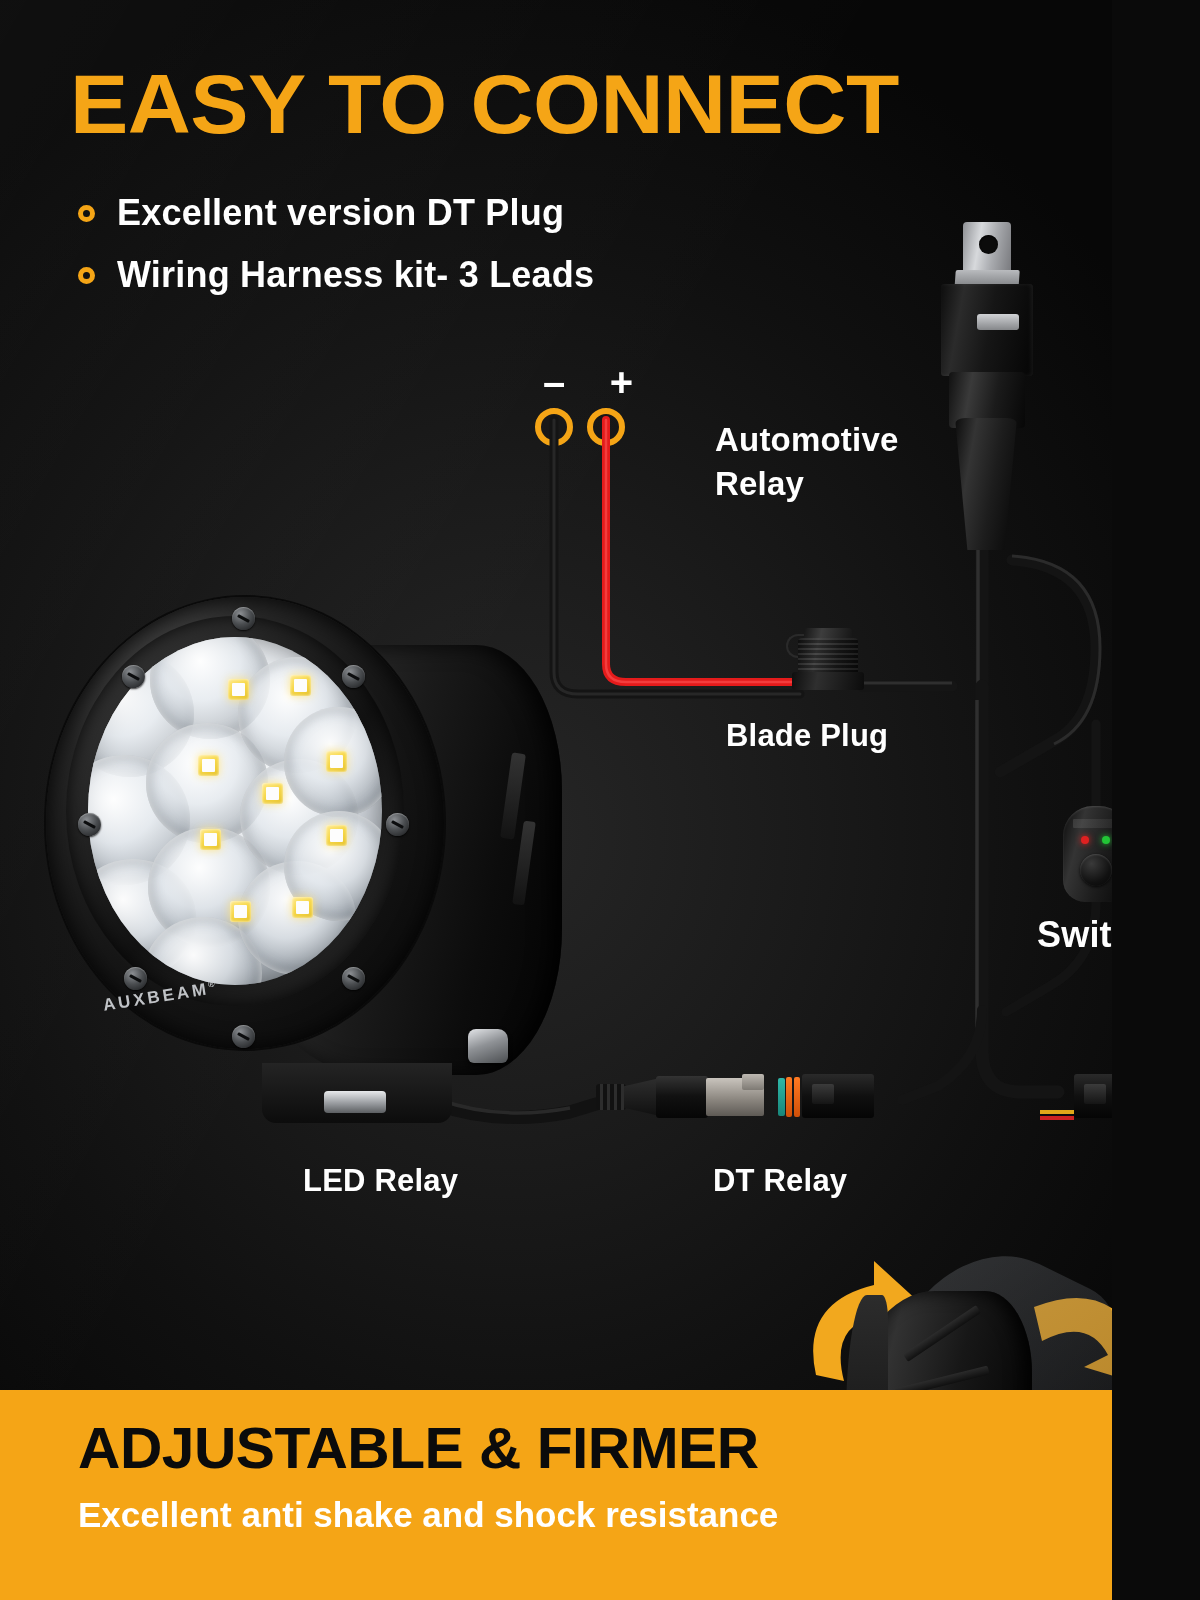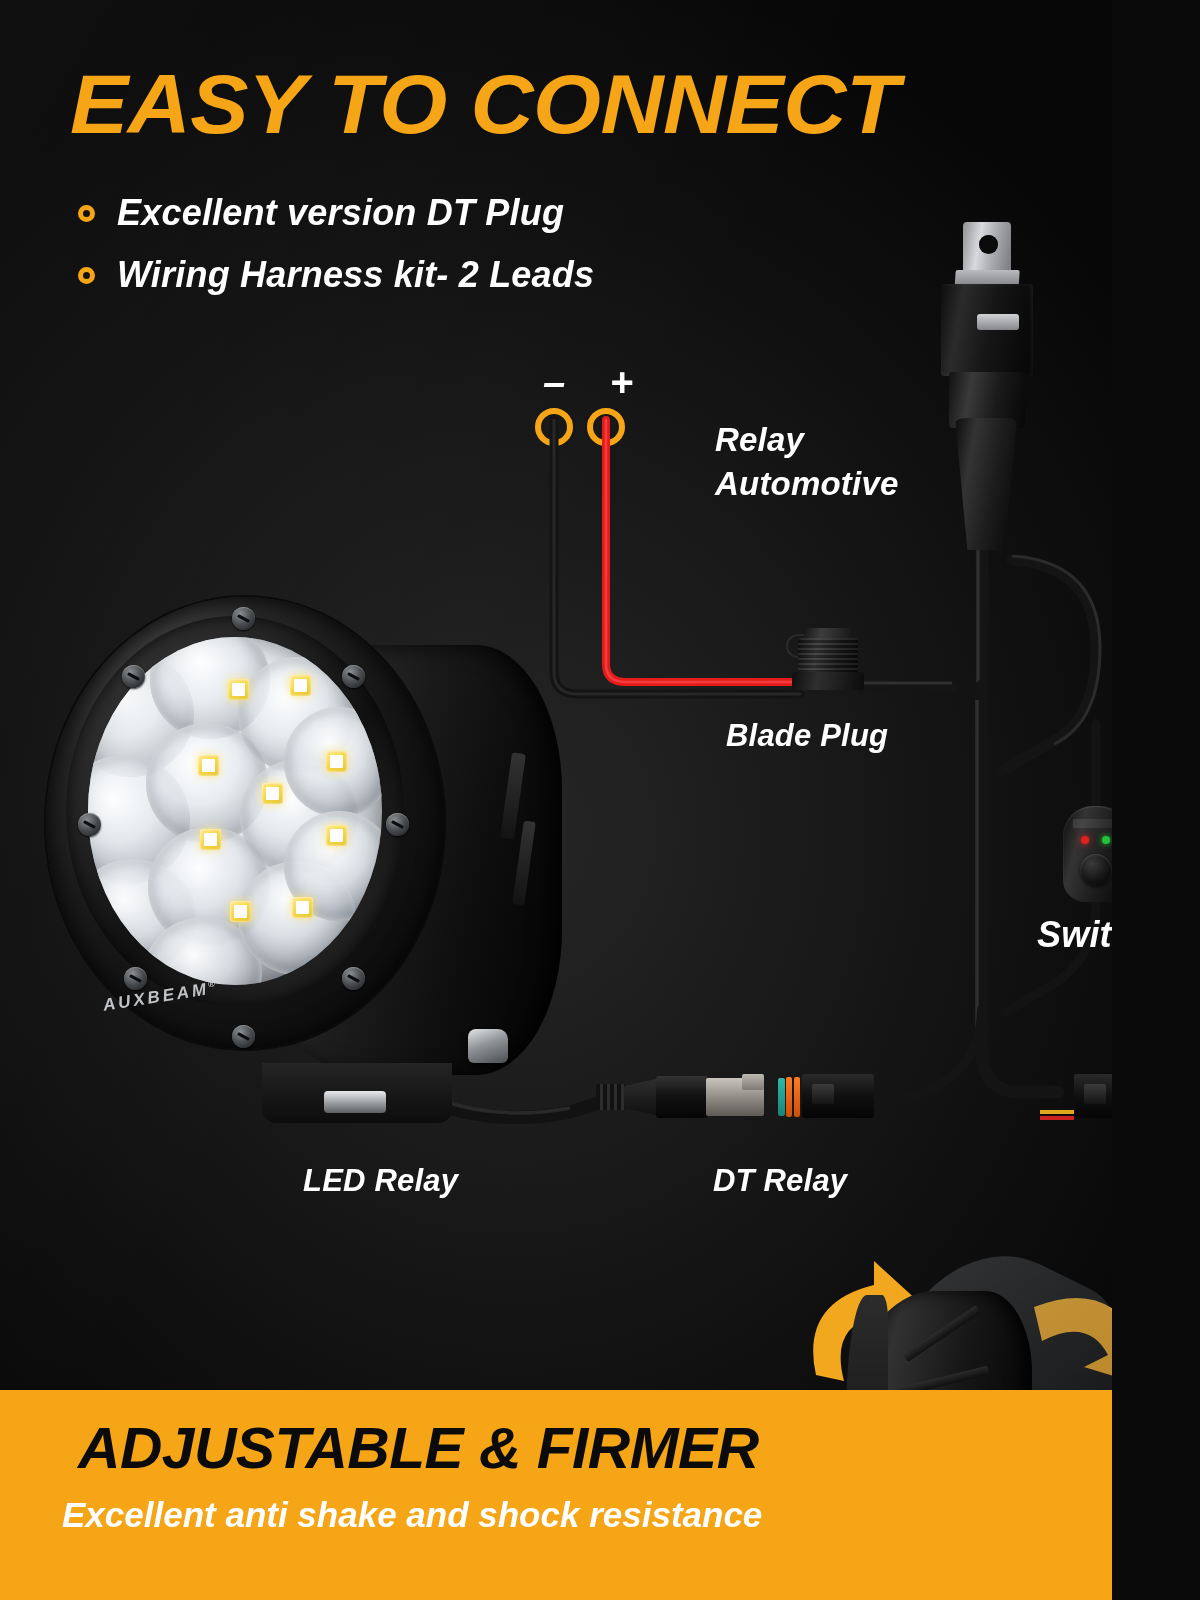--- a/index.html
+++ b/index.html
@@ -3,21 +3,21 @@
 <meta charset="utf-8">
 <style>
   * { margin:0; padding:0; box-sizing:border-box; }
   html,body { width:1200px; height:1600px; }
   body {
     font-family:"Liberation Sans", sans-serif;
     background:#0a0a0a;
     overflow:hidden;
     position:relative;
   }
-  #stage { position:absolute; inset:0; width:1112px; height:1600px; overflow:hidden;font-style:italic; }
+  #stage { position:absolute; inset:0; width:1112px; height:1600px; overflow:hidden; }
 
   
   .bg-base {
     position:absolute; inset:0;
     background:
       radial-gradient(ellipse 70% 55% at 46% 52%, #262626 0%, #1a1a1a 38%, #101010 68%, #070707 100%),
       #080808;
   }
   .bg-sheen {
     position:absolute; inset:0;
@@ -283,21 +283,21 @@
   .banner {
     position:absolute; left:0; top:1390px; width:1200px; height:210px;
     background:#F5A516;
   }
   .banner-title {
     position:absolute; left:78px; top:1415px;
     color:#0b0b0b; font-size:57px; font-weight:bold; letter-spacing:-0.5px;
     transform:scaleX(1.03); transform-origin:left center; white-space:nowrap;
   }
   .banner-sub {
-    position:absolute; left:62px; top:1495px;
+    position:absolute; left:78px; top:1495px;
     color:#ffffff; font-size:35px; font-weight:bold; white-space:nowrap;
   }
 
   
   .adj { position:absolute; left:770px; top:1245px; width:430px; height:355px; }
   .adj-ghost {
     position:absolute; left:108px; top:10px; width:218px; height:292px;
     background:linear-gradient(120deg, rgba(120,124,130,.34), rgba(40,42,46,.30));
     border-radius:44% 30% 28% 44% / 42% 34% 34% 42%;
     transform:rotate(26deg);
@@ -356,21 +356,21 @@
 
   <div class="headline">EASY TO CONNECT</div>
 
   <div class="bullets">
     <div class="bullet-row">
       <span class="ring"></span>
       <span class="bullet-text">Excellent version DT Plug</span>
     </div>
     <div class="bullet-row">
       <span class="ring"></span>
-      <span class="bullet-text">Wiring Harness kit- 2 Leads</span>
+      <span class="bullet-text">Wiring Harness kit- 3 Leads</span>
     </div>
   </div>
 
   <div class="terminals">
     <div class="sign-row">
       <span class="sign">–</span>
       <span class="sign">+</span>
     </div>
     <div class="posts">
       <div class="post"></div>
@@ -416,22 +416,22 @@
       <div class="relay-tab-hole"></div>
     </div>
     <div class="relay-tab-foot"></div>
     <div class="relay-body"></div>
     <div class="relay-clip"></div>
     <div class="relay-shoulder"></div>
     <div class="relay-boot"></div>
   </div>
 
   <div class="lbl lbl-automotive">
+    <div>Automotive</div>
     <div>Relay</div>
-    <div>Automotive</div>
   </div>
 
   <div class="fuse">
     <div class="fuse-tether"></div>
     <div class="fuse-cap"></div>
     <div class="fuse-body"></div>
     <div class="fuse-base"></div>
   </div>
   <div class="lbl lbl-bladefuse">Blade Plug</div>
 

